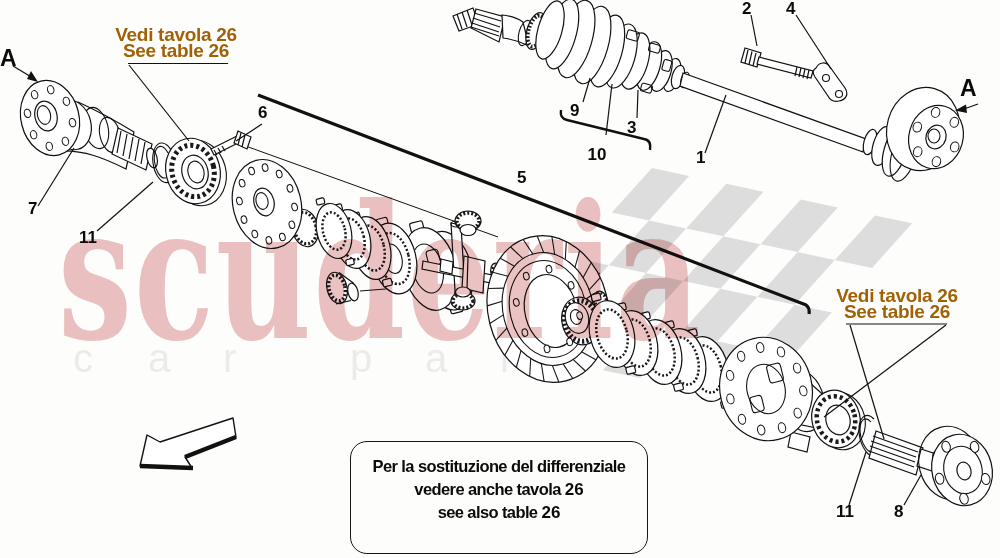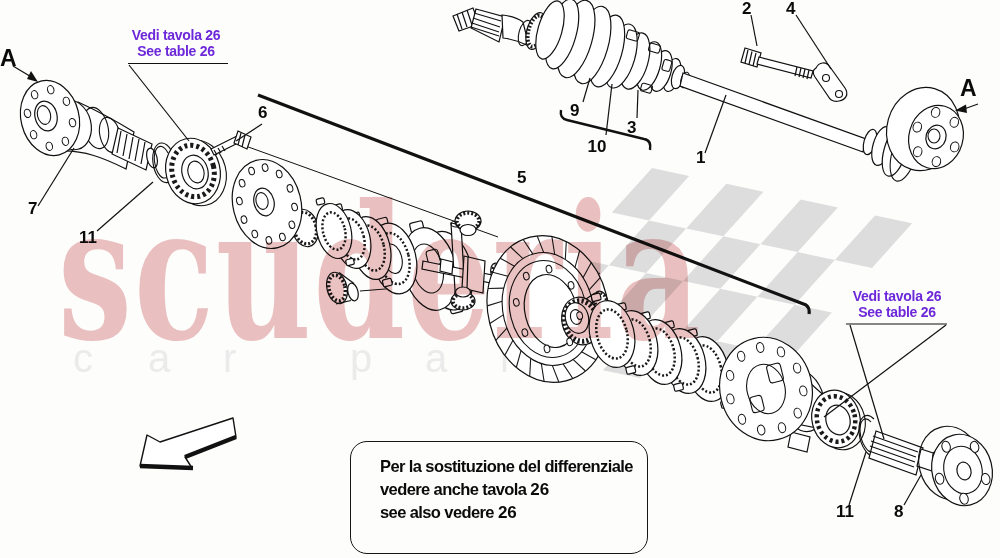--- a/index.html
+++ b/index.html
@@ -11,25 +11,25 @@
     font-family:"DejaVu Serif",serif;font-weight:bold;font-size:134px;line-height:134px;
     letter-spacing:2px;color:#d88585;opacity:.5;mix-blend-mode:multiply;
     transform:scale(.98,1.38);transform-origin:0 0;white-space:nowrap;}
   .subletter{position:absolute;top:336px;z-index:1;font-size:40px;color:#ebebeb;
     font-family:"Liberation Sans",sans-serif;}
   #label-layer{position:absolute;inset:0;z-index:4;}
   .callout{position:absolute;font-weight:bold;font-size:17px;color:#0b0b0b;
     font-family:"Liberation Sans",sans-serif;line-height:1;}
   .biglabel{font-size:23px;}
   .ctr{text-align:center;}
-  .vedi{position:absolute;font-weight:bold;font-size:14px;line-height:16px;
-    color:#6d28d9;text-align:center;letter-spacing:-0.3px;}
+  .vedi{position:absolute;font-weight:bold;font-size:19px;line-height:16px;
+    color:#a16207;text-align:center;letter-spacing:-0.3px;}
   #note-box{position:absolute;left:350px;top:441px;width:298px;height:113px;
     border:1.7px solid #161616;border-radius:17px;box-sizing:border-box;
-    padding-top:13px;text-align:left;background:transparent;padding-left:29px;}
+    padding-top:13px;text-align:center;background:transparent;}
   #note-box .nline{font-weight:bold;font-size:16.5px;line-height:23px;
     letter-spacing:-0.6px;color:#0b0b0b;white-space:nowrap;}
   #note-box .bignum{font-size:17px;letter-spacing:0;}
   svg .ln{stroke:#111;stroke-width:1.2;fill:none;}
   svg .pt{fill:#fff;stroke:#111;stroke-width:1.2;}
   svg .ptn{fill:none;stroke:#111;stroke-width:1.1;}
   svg .serr{fill:none;stroke:#1a1a1a;}
 </style>
 </head>
 <body>
@@ -360,36 +360,36 @@
   <div id="brand-overlay">scuderia</div>
 
   <div id="label-layer">
     <div class="callout biglabel" style="left:0;top:47px">A</div>
     <div class="callout biglabel" style="left:960px;top:77px">A</div>
     <div class="callout" style="left:28px;top:200px">7</div>
     <div class="callout" style="left:79px;top:229px">11</div>
     <div class="callout" style="left:258px;top:104px">6</div>
     <div class="callout" style="left:517px;top:169px">5</div>
     <div class="callout" style="left:570px;top:102px">9</div>
-    <div class="callout ctr" style="left:581px;top:138px;width:32px">10</div>
+    <div class="callout ctr" style="left:581px;top:146px;width:32px">10</div>
     <div class="callout" style="left:627px;top:119px">3</div>
     <div class="callout" style="left:696px;top:149px">1</div>
     <div class="callout" style="left:742px;top:0">2</div>
     <div class="callout" style="left:786px;top:0">4</div>
     <div class="callout" style="left:836px;top:503px">11</div>
     <div class="callout" style="left:894px;top:503px">8</div>
 
     <div class="vedi" style="left:112px;top:27px;width:128px">
       <div>Vedi tavola 26</div>
       <div>See table 26</div>
     </div>
     <div class="vedi" style="left:834px;top:288px;width:126px">
       <div>Vedi tavola 26</div>
       <div>See table 26</div>
     </div>
 
     <div id="note-box">
       <div class="nline">Per la sostituzione del differenziale</div>
       <div class="nline"><span>vedere anche tavola </span><span class="bignum">26</span></div>
-      <div class="nline"><span>see  also vedere </span><span class="bignum">26</span></div>
+      <div class="nline"><span>see  also table </span><span class="bignum">26</span></div>
     </div>
   </div>
 </div>
 
 </body></html>

